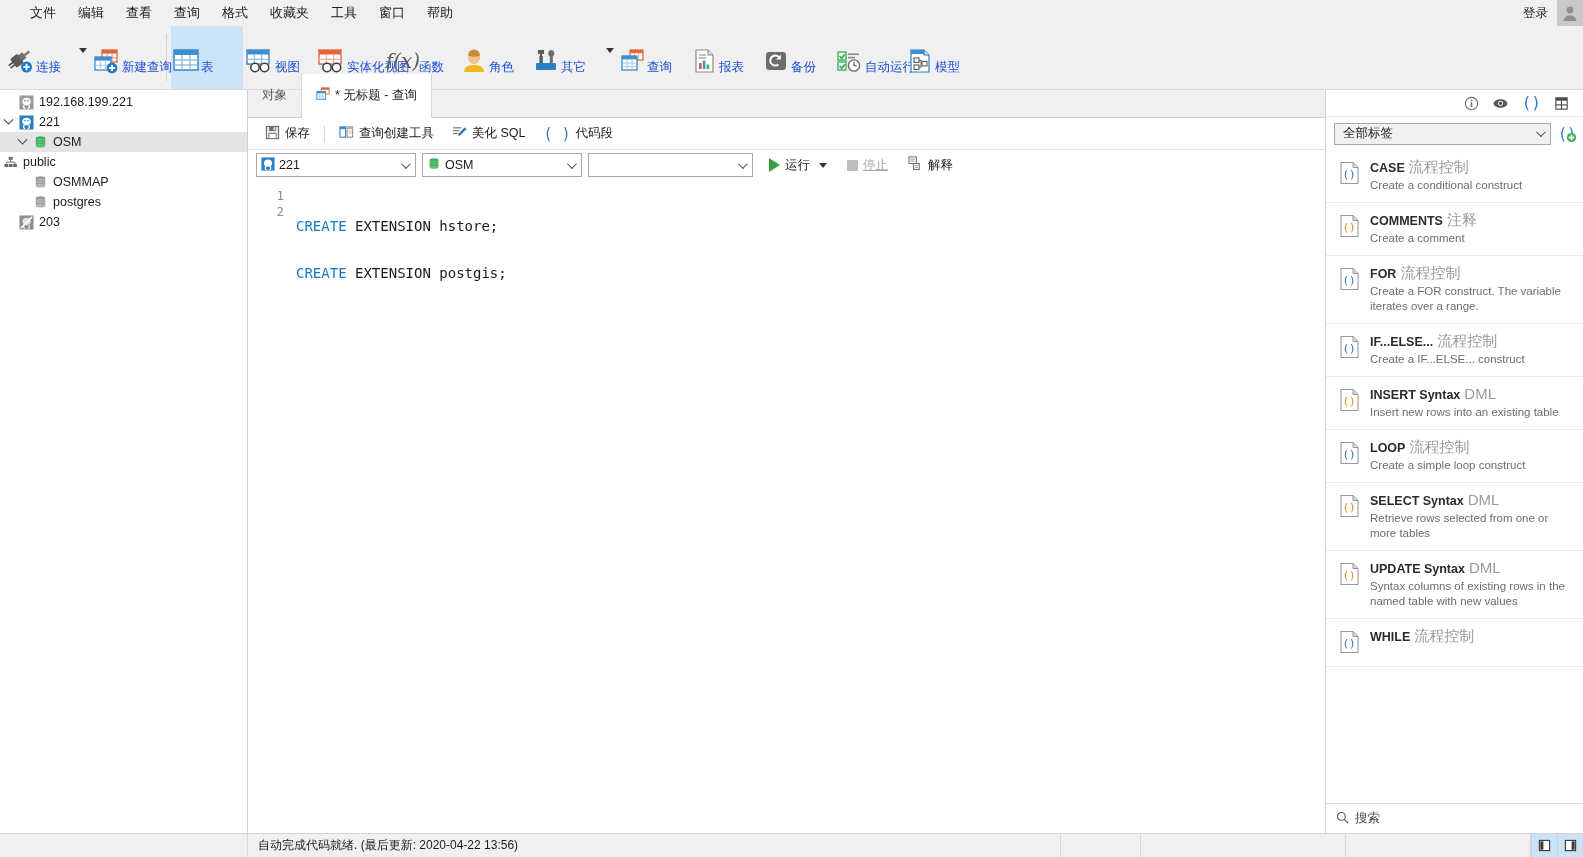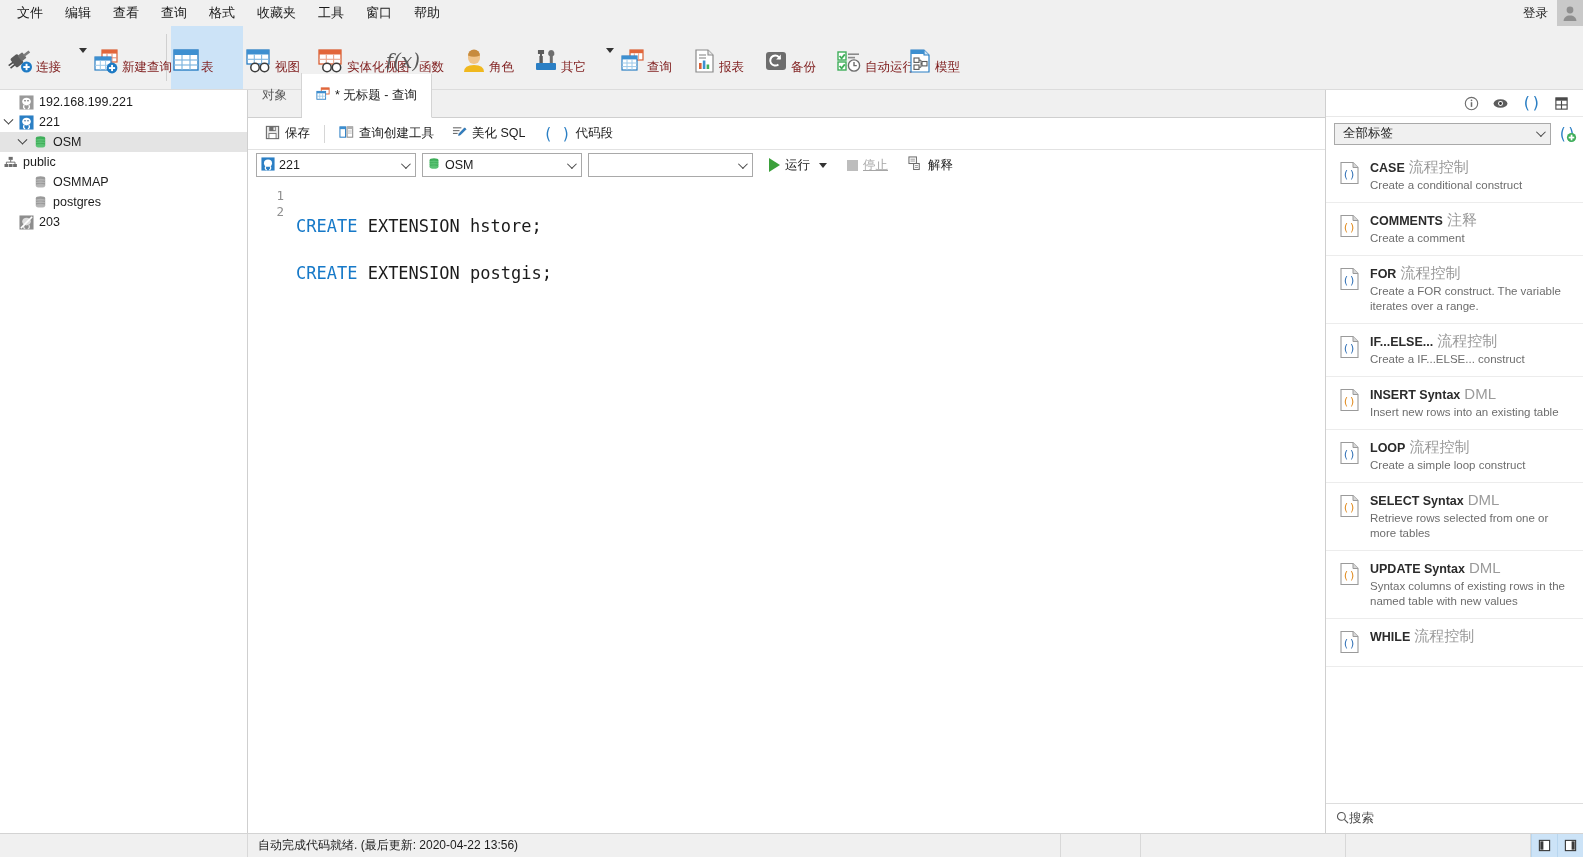--- a/index.html
+++ b/index.html
@@ -12,21 +12,21 @@
     font-size: 12px;
     color: #222;
     background: #ffffff;
   }
   .app { position: relative; width: 1583px; height: 857px; display: flex; flex-direction: column; background:#f0f0f0; }
 
   
   .menubar {
     height: 26px; background: #f0f0f0;
     display: flex; align-items: center;
-    padding-left: 6px; flex: 0 0 26px;
+    padding-left: 19px; flex: 0 0 26px;
     position: relative;
   }
   .menu-item {
     padding: 4px 11px; font-size: 13px; color: #1a1a1a;
     line-height: 16px; cursor: default; white-space: nowrap;
   }
   .menu-right { position: absolute; right: 0; top: 0; height: 26px; display: flex; align-items: center; }
   .login-link { font-size: 12.5px; color: #222; padding: 0 9px; cursor: pointer; }
   .avatar-box { width: 26px; height: 26px; background: #c9c9c9; display: flex; align-items: center; justify-content: center; }
 
@@ -35,21 +35,21 @@
     height: 64px; background: #f0f0f0; border-bottom: 1px solid #dcdcdc;
     display: flex; align-items: stretch; flex: 0 0 64px; padding-left: 4px;
   }
   .tb-btn {
     width: 72px; display: flex; flex-direction: row;
     align-items: center; justify-content: flex-start; padding-top: 6px;
     cursor: pointer; position: relative;
   }
   .tb-btn.active { background: #cce3f7; }
   .tb-ico { height: 34px; display: flex; align-items: center; justify-content: center; }
-  .tb-lbl { font-size: 12.5px; color: #7f1d1d; margin-top: 14px; white-space: nowrap; }
+  .tb-lbl { font-size: 12.5px; color: #1d4ed8; margin-top: 14px; white-space: nowrap; }
   .tb-sep { width: 1px; background: #d0d0d0; margin: 8px 4px; align-self: stretch; }
   .tb-caret {
     width: 14px; display:flex; align-items:center; justify-content:center;
     padding-bottom: 14px; cursor: pointer;
   }
   .caret-dn { width:0;height:0;border-left:4px solid transparent;border-right:4px solid transparent;border-top:5px solid #333; }
 
   
   .body-row { flex: 1 1 auto; display: flex; min-height: 0; background:#fff; }
 
@@ -108,21 +108,21 @@
 
   
   .editor { flex: 1 1 auto; display: flex; background: #fff; min-height: 0; overflow: hidden; position: relative; }
   .gutter {
     width: 42px; flex: 0 0 42px; background: #fff; text-align: right;
     padding: 8px 6px 0 0; font-family: "DejaVu Sans Mono", monospace;
     font-size: 12.5px; color: #8f8f8f; line-height: 15.5px; user-select: none;
   }
   .code {
     flex: 1 1 auto; padding: 8px 0 0 6px;
-    font-family: "DejaVu Sans Mono", monospace; font-size: 17px;
+    font-family: "DejaVu Sans Mono", monospace; font-size: 14px;
     line-height: 15.5px; color: #1b1b1b; white-space: pre;
   }
   .kw { color: #1679c8; }
 
   
   .rpanel {
     width: 258px; flex: 0 0 258px; background: #fff;
     border-left: 1px solid #cfcfcf; display: flex; flex-direction: column; min-height: 0;
   }
   .rp-head { height: 27px; flex: 0 0 27px; display: flex; align-items: center; justify-content: flex-end; gap: 13px; padding-right: 14px; border-bottom: 1px solid #e8e8e8; }
@@ -134,21 +134,21 @@
     display: flex; gap: 9px; padding: 9px 10px 9px 13px;
     border-bottom: 1px solid #ececec; cursor: pointer; align-items: flex-start;
   }
   .snip-ico { flex: 0 0 22px; padding-top: 2px; }
   .snip-body { flex: 1 1 auto; min-width: 0; }
   .snip-title { font-size: 12.5px; font-weight: bold; color: #2b2b2b; line-height: 15px; }
   .snip-tag { font-size: 15px; font-weight: normal; color: #9a9a9a; padding-left: 4px; }
   .snip-desc { font-size: 11.5px; color: #6d6d6d; line-height: 15px; margin-top: 2px; }
   .rp-search {
     height: 30px; flex: 0 0 30px; border-top: 1px solid #dddddd;
-    display: flex; align-items: center; padding-left: 10px;
+    display: flex; align-items: center; gap: 6px; padding-left: 10px;
   }
   .rp-search-txt { font-size: 12.5px; color: #4a4a4a; }
 
   
   .statusbar {
     height: 35px; flex: 0 0 23px; background: #f0f0f0;
     border-top: 1px solid #d3d3d3; display: flex; align-items: center;
     font-size: 12px; color: #1b1b1b;
   }
   .sb-cell { height: 23px; display: flex; align-items: center; border-right: 1px solid #d8d8d8; }

